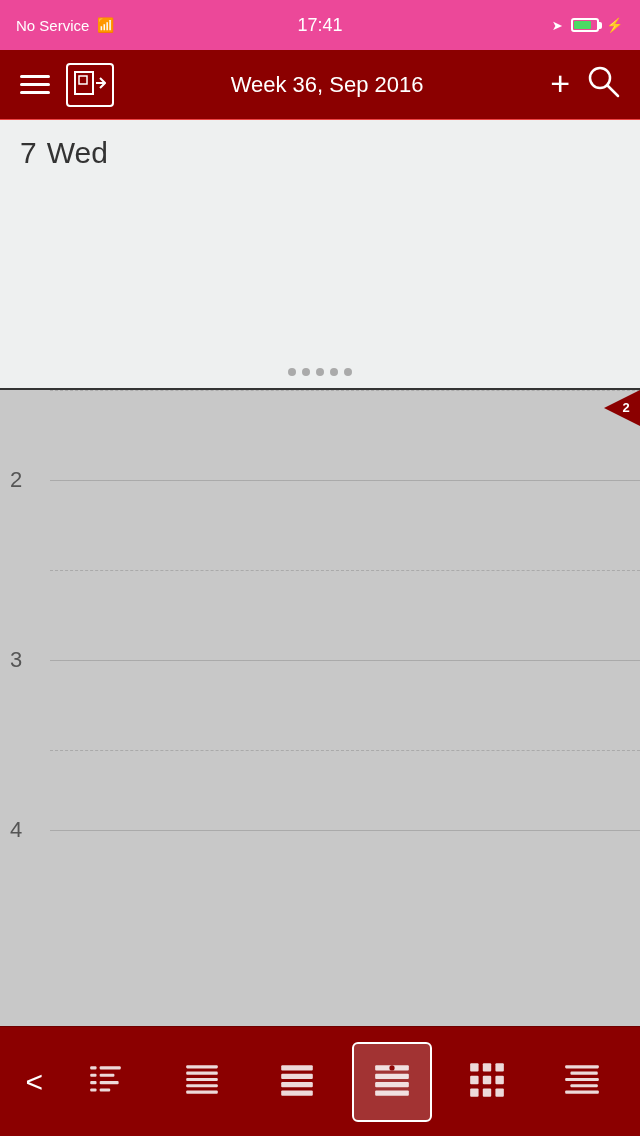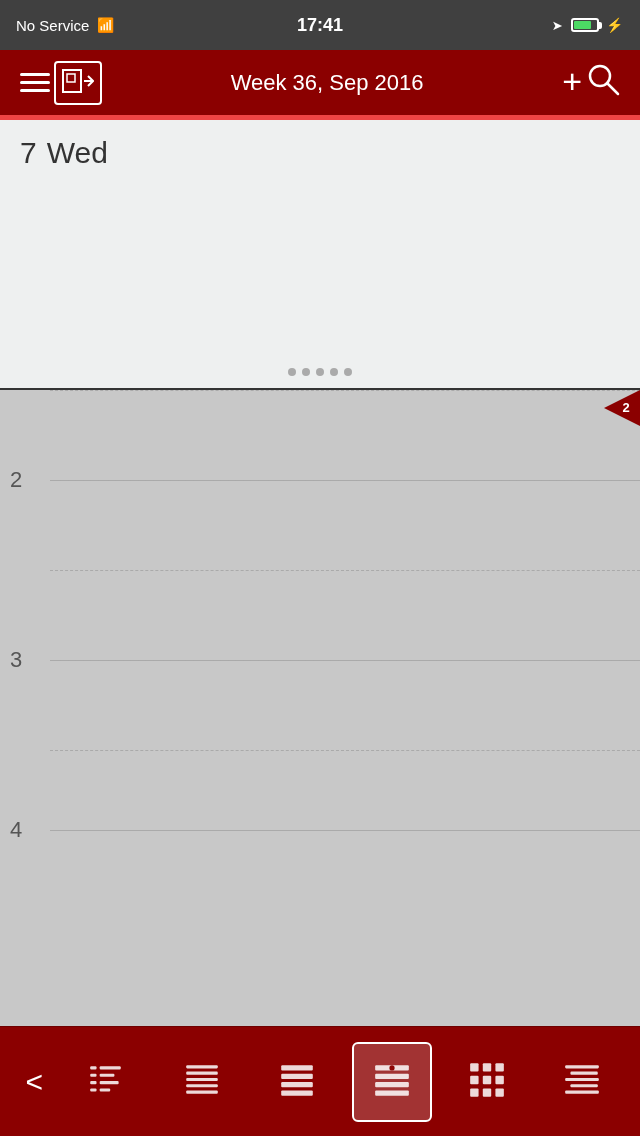--- a/index.html
+++ b/index.html
@@ -10,37 +10,37 @@
       font-family: -apple-system, 'Helvetica Neue', Arial, sans-serif;
       background: #c8c8c8;
       overflow: hidden;
       position: relative;
     }
 
     
     .status-bar {
       width: 640px;
       height: 50px;
-      background: #404040;
+      background: #ec4899;
       display: flex;
       align-items: center;
       justify-content: space-between;
       padding: 0 16px;
       color: white;
     }
     .status-left {
       display: flex;
       align-items: center;
       gap: 8px;
       font-size: 15px;
       font-weight: 500;
     }
     .status-center {
       font-size: 18px;
-      font-weight: 700;
+      font-weight: 400;
       position: absolute;
       left: 50%;
       transform: translateX(-50%);
     }
     .status-right {
       display: flex;
       align-items: center;
       gap: 8px;
     }
     .wifi-icon {
@@ -76,22 +76,22 @@
     }
 
     
     .toolbar {
       width: 640px;
       height: 70px;
       background: #8b0000;
       display: flex;
       align-items: center;
       padding: 0 20px;
-      gap: 4px;
-      border-bottom: 5px solid #ef4444;
+      gap: 16px;
+      border-bottom: 1px solid #ef4444;
     }
     .hamburger-icon {
       display: flex;
       flex-direction: column;
       gap: 5px;
       cursor: pointer;
     }
     .hamburger-icon span {
       display: block;
       width: 30px;

